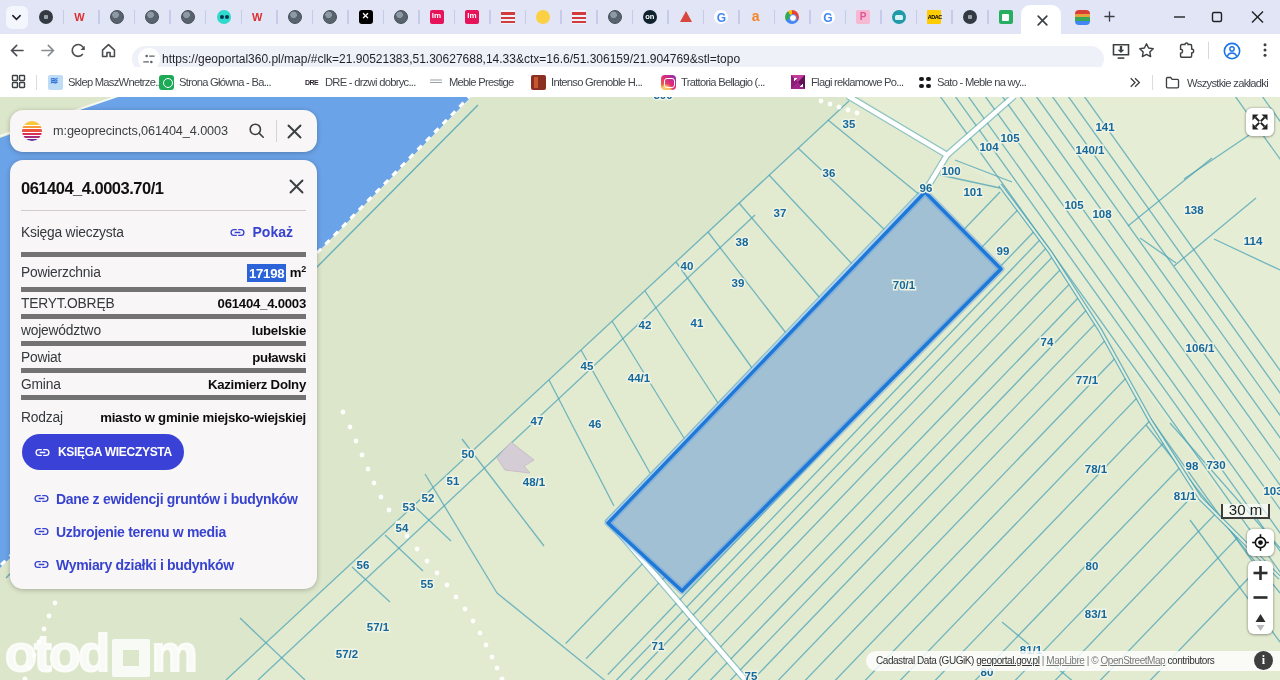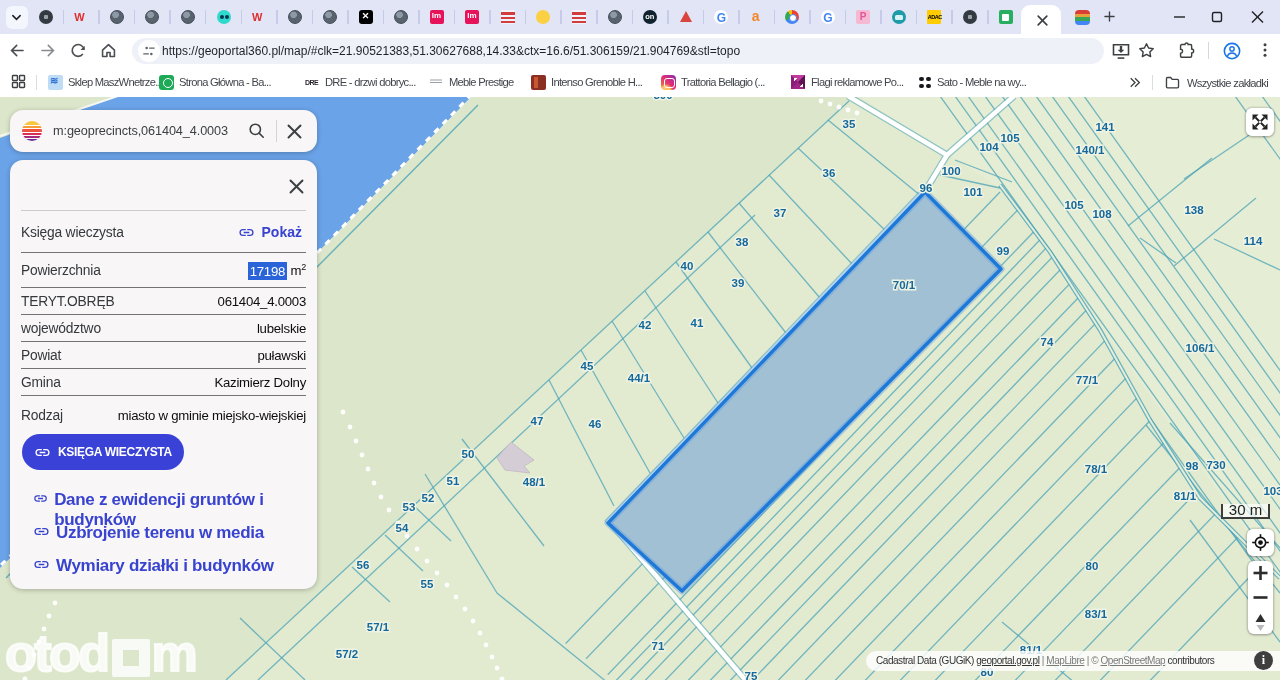--- a/index.html
+++ b/index.html
@@ -44,21 +44,21 @@
 .gr{border-radius:2px;background:#27ae60;position:relative}
 .gr::before{content:'';position:absolute;left:3.5px;top:3.5px;width:7px;height:7px;background:#fff;border-radius:1px}
 #activetab{position:absolute;left:1021px;top:5px;width:40px;height:29px;background:#fff;border-radius:9px 9px 0 0}
 #activetab svg{position:absolute;left:15px;top:9px}
 #aftertab{position:absolute;left:1066px;top:0;height:34px;display:flex;align-items:center}
 #newtab{position:absolute;left:1102px;top:9px;width:15px;height:15px;color:#3c4043}
 #wctl{position:absolute;right:0;top:0;height:34px;display:flex;align-items:center;color:#202124}
 
 #toolbar{position:absolute;left:0;top:34px;width:1280px;height:33px;background:#fff;border-radius:9px 0 0 0}
 .tbico{position:absolute;top:7px;color:#53575d}
-#pill{position:absolute;left:132px;top:4px;width:972px;height:26px;background:#eef1f8;border-radius:13px}
+#pill{position:absolute;left:132px;top:12px;width:972px;height:26px;background:#eef1f8;border-radius:13px}
 #pill .site{position:absolute;left:6px;top:2px;width:22px;height:22px;background:#fff;border-radius:50%}
 #url{position:absolute;left:30px;top:6px;font-size:12px;color:#1e2126;letter-spacing:0px;white-space:nowrap}
 
 #bmbar{position:absolute;left:0;top:67px;width:1280px;height:30px;background:#fff}
 .bmi{position:absolute;top:7px;height:16px;display:flex;align-items:center;gap:5px}
 .bt{font-size:11.2px;color:#42464c;letter-spacing:-0.72px}
 .bfi{width:15px;height:15px;display:block;border-radius:2px;flex:none}
 .bm1{background:#bfdcf7;position:relative} .bm1::before{content:'≋';position:absolute;left:2px;top:0.5px;color:#2c6fd2;font-weight:bold;font-size:10px}
 .bm2{background:#1daa57;position:relative;border-radius:3px} .bm2::before{content:'';position:absolute;left:3.5px;top:3.5px;width:8px;height:8px;border:1.6px solid #fff;border-radius:50%}
 .bm3{background:none;position:relative} .bm3::before{content:'DRE';position:absolute;left:0;top:4px;font-size:7px;font-weight:bold;color:#2b2530;letter-spacing:-0.6px}
@@ -88,26 +88,26 @@
 #otodom{position:absolute;left:5px;top:526px;color:rgba(255,255,255,0.8);font-size:52px;font-weight:bold;letter-spacing:-2.5px;display:flex;align-items:center;-webkit-text-stroke:2.2px rgba(255,255,255,0.8)}
 #otodom .sq{display:inline-block;width:16px;height:16px;border:11px solid rgba(255,255,255,0.8);margin:10px 2px 0 4px;box-sizing:content-box;border-radius:2px}
 
 .card{position:absolute;background:#f8f6f7;border-radius:13px;box-shadow:0 1px 5px rgba(0,0,0,0.25)}
 #search{left:10px;top:110px;width:307px;height:42px}
 #logo{position:absolute;left:12px;top:11px;width:20px;height:20px;border-radius:50%;background:linear-gradient(#f9c73e 0 3.5px,#fff 3.5px 4.5px,#f59a35 4.5px 7px,#fff 7px 8px,#ef5340 8px 10.5px,#fff 10.5px 11.5px,#d92f56 11.5px 14px,#fff 14px 15px,#a62d7c 15px 17px,#fff 17px 18px,#6a2d96 18px)}
 #search .q{position:absolute;left:43px;top:13.5px;font-size:12.7px;color:#3c4043;letter-spacing:-0.1px}
 #search .div{position:absolute;left:266px;top:10px;width:1px;height:22px;background:#d7d3d4}
 #info{left:10px;top:160px;width:307px;height:429px}
 #info h1{font-size:16.5px;letter-spacing:-0.5px;color:#111;padding:19px 0 0 11px}
-.row{position:absolute;left:11px;right:11px;display:flex;justify-content:space-between;align-items:center;border-top:1px solid #737373;height:27px}
+.row{position:absolute;left:11px;right:11px;display:flex;justify-content:space-between;align-items:center;border-top:5px solid #737373;height:27px}
 .row .l{font-size:13.8px;color:#35383c;letter-spacing:-0.2px}
-.row .v{font-size:13.2px;font-weight:normal;color:#0d0d0d;letter-spacing:-0.25px}
-.pok{color:#3843cf;font-size:14px;font-weight:bold;display:flex;align-items:center;gap:7px;margin-right:4px}
+.row .v{font-size:13.2px;font-weight:bold;color:#0d0d0d;letter-spacing:-0.25px}
+.pok{color:#3843cf;font-size:14px;font-weight:bold;display:flex;align-items:center;gap:7px;margin-right:13px}
 #kwbtn{position:absolute;left:12px;top:274px;height:36px;width:162px;background:#3a41d6;border-radius:18px;color:#fff;display:flex;align-items:center;gap:7px;padding-left:12px;font-size:12px;font-weight:bold;letter-spacing:-0.3px;white-space:nowrap}
-.plink{position:absolute;left:23px;display:flex;align-items:flex-start;gap:6px;color:#3843cf;font-size:17px;font-weight:bold;letter-spacing:-0.3px}
+.plink{position:absolute;left:23px;display:flex;align-items:flex-end;gap:6px;color:#3843cf;font-size:14px;font-weight:bold;letter-spacing:-0.3px}
 .sel{background:#2b63d9;color:#fff;padding:1.5px 2px}
 </style></head>
 <body>
 <div id="stage">
 
   <div id="map">
     <svg class="base" width="1280" height="583" viewBox="0 0 1280 583">
 <rect x="0" y="0" width="1280" height="583" fill="#e2ead0"></rect>
 <polygon points="849,4 226,583 0,583 0,471 318,155 472,0 849,0" fill="#dce6ca"></polygon>
 <polygon points="860,0 1280,0 1280,481 1003,93" fill="#e5edd4"></polygon>
@@ -577,20 +577,21 @@
     <div class="div"></div>
     <svg style="position:absolute;left:276px;top:12.5px" width="17" height="17" viewBox="0 0 17 17">
         <g stroke="#3c4043" stroke-width="1.9" stroke-linecap="round">
           <line x1="2.5" y1="2.5" x2="14.5" y2="14.5"></line>
           <line x1="14.5" y1="2.5" x2="2.5" y2="14.5"></line>
         </g>
       </svg>
   </div>
 
   <div class="card" id="info">
+    <h1>061404_4.0003.70/1</h1>
     <svg style="position:absolute;left:278px;top:18px" width="17" height="17" viewBox="0 0 17 17">
         <g stroke="#3c4043" stroke-width="1.9" stroke-linecap="round">
           <line x1="2.5" y1="2.5" x2="14.5" y2="14.5"></line>
           <line x1="14.5" y1="2.5" x2="2.5" y2="14.5"></line>
         </g>
       </svg>
     <div class="row" style="top:50px;height:43px;border-top:1px solid #cfcbcc">
         <span class="l">Księga wieczysta</span>
         <span class="pok"><svg viewBox="0 0 24 24" width="17" height="17">
             <path fill="currentColor" d="M3.9 12a3.1 3.1 0 0 1 3.1-3.1h4V7H7a5 5 0 0 0 0 10h4v-1.9H7A3.1 3.1 0 0 1 3.9 12zm4.1 1h8v-2H8v2zm9-6h-4v1.9h4a3.1 3.1 0 1 1 0 6.2h-4V17h4a5 5 0 0 0 0-10z"></path>

